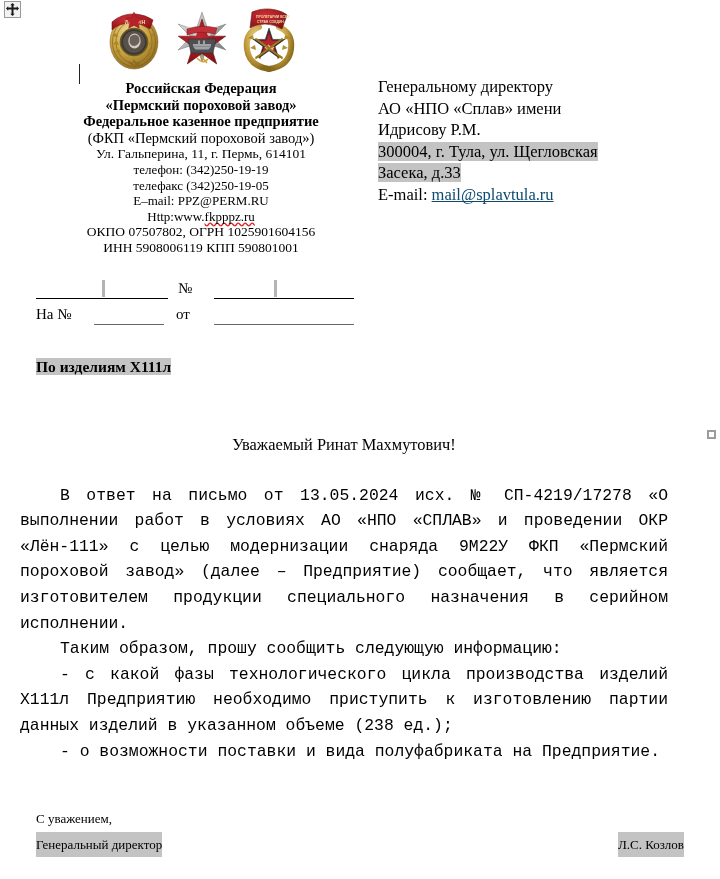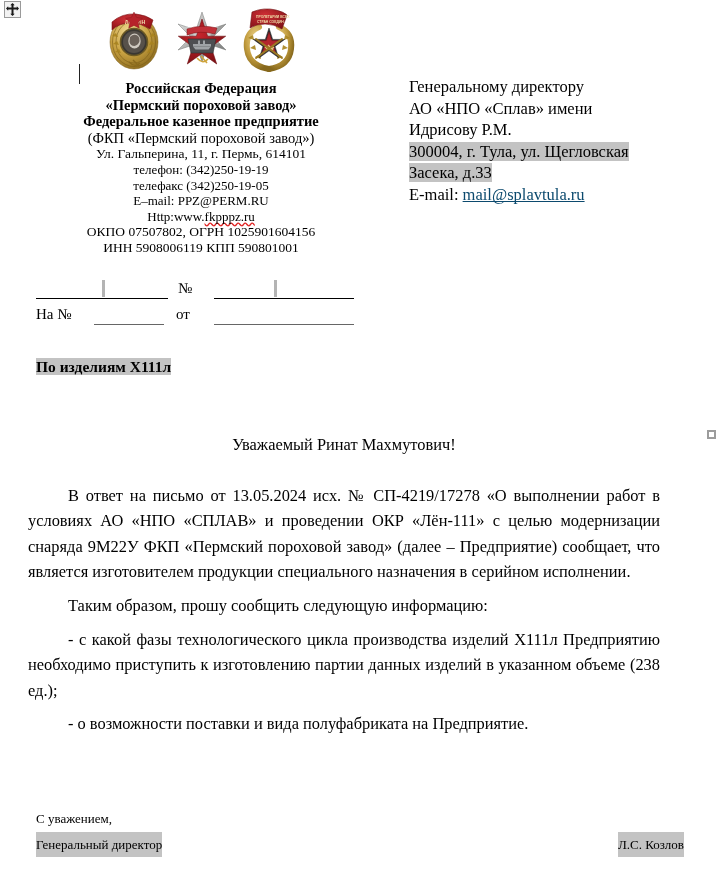--- a/index.html
+++ b/index.html
@@ -110,21 +110,21 @@
     text-decoration: underline;
     text-decoration-color: #e02020;
     text-decoration-style: wavy;
     text-decoration-skip-ink: none;
     text-underline-offset: 1px;
   }
 
   
   .addressee {
     position: absolute;
-    left: 409px;
+    left: 378px;
     top: 76px;
     width: 300px;
     font-size: 16.5px;
     line-height: 21.5px;
   }
   .addressee div { white-space: nowrap; }
   .maillink {
     color: #0c4a6e;
     text-decoration: underline;
   }
@@ -174,21 +174,22 @@
     font-size: 16.4px;
     line-height: 25.6px;
   }
   .greeting {
     text-align: center;
     margin-bottom: 25px;
   }
   .para {
     text-align: justify;
     text-indent: 40px;
-    margin: 8px;
+    margin: 0;
+    font-family: Liberation Mono, monospace;
   }
   .para.nojust { text-align: left; }
 
   
   .signature {
     position: absolute;
     left: 36px;
     top: 806px;
     width: 648px;
     font-size: 13px;

